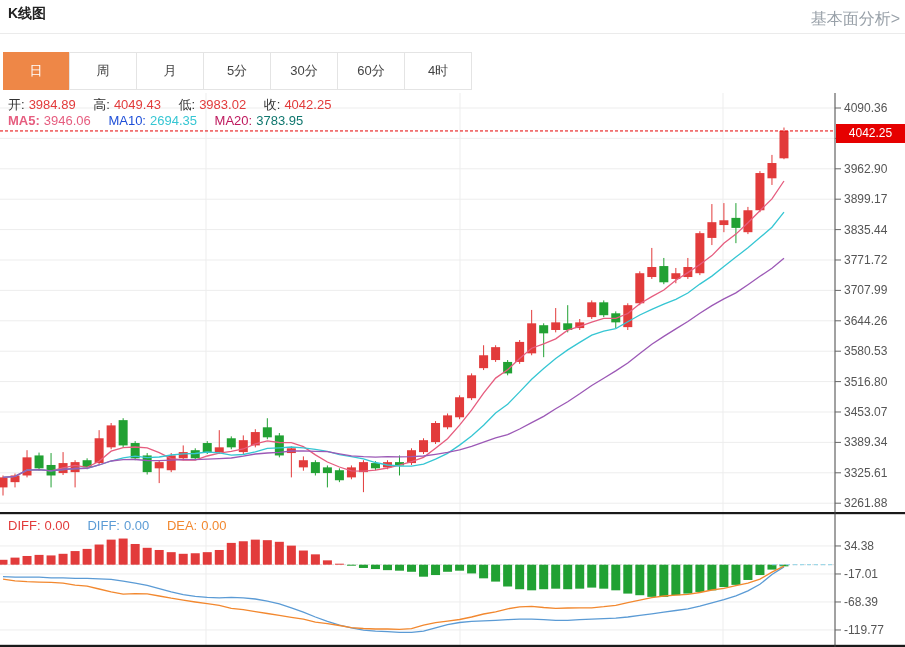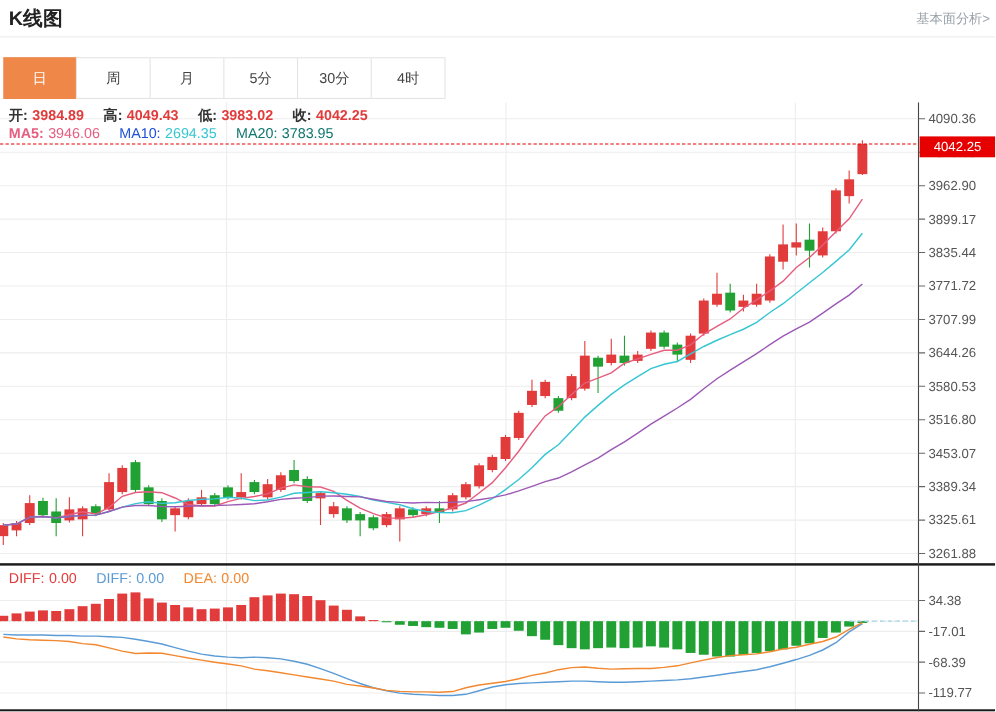--- a/index.html
+++ b/index.html
@@ -1,19 +1,19 @@
 <!DOCTYPE html>
 <html style="--accent: #ee8747;"><head>
 <meta charset="utf-8">
 <style>
   html,body{margin:0;padding:0;background:#fff;}
   body{font-family:"Liberation Sans","DejaVu Sans",sans-serif;}
   .page{position:relative;width:905px;height:647px;background:#fff;overflow:hidden;}
-  .hdr-title{position:absolute;left:8px;top:5px;font-size:18px;font-weight:bold;color:#222;}
-  .hdr-link{position:absolute;right:5px;top:9px;font-size:12px;color:#98a0a8;text-decoration:none;cursor:pointer;}
+  .hdr-title{position:absolute;left:8px;top:5px;font-size:14px;font-weight:bold;color:#222;}
+  .hdr-link{position:absolute;right:5px;top:9px;font-size:16px;color:#98a0a8;text-decoration:none;cursor:pointer;}
   .hdr-divider{position:absolute;left:0;top:33px;width:905px;height:1px;background:#ebebeb;}
   .tabs{position:absolute;left:3px;top:52px;display:flex;border:1px solid #e4e4e4;background:#fff;}
   .tab{width:66px;height:36px;line-height:36px;text-align:center;font-size:13px;color:#444;
        border-right:1px solid #e4e4e4;cursor:pointer;user-select:none;}
   .tab:last-child{border-right:none;}
   .tab.active{background:var(--accent,#ee8747);color:#fff;margin:-1px 0 -1px -1px;height:38px;line-height:38px;}
   .chart-wrap{position:absolute;left:0;top:93px;width:817px;height:554px;}
   .legend{position:absolute;left:8px;font-size:13px;white-space:nowrap;z-index:5;}
   .legend span{margin-right:4px;}
   .legend .gap{margin-right:14px;}
@@ -29,20 +29,21 @@
   <div class="hdr-title">K线图</div>
   <a class="hdr-link">基本面分析&gt;</a>
   <div class="hdr-divider"></div>
 
   <div class="tabs">
     <div class="tab active">日</div>
     <div class="tab">周</div>
     <div class="tab">月</div>
     <div class="tab">5分</div>
     <div class="tab">30分</div>
+    <div class="tab">60分</div>
     <div class="tab">4时</div>
   </div>
 
   <div class="chart-wrap">
     <svg id="chart-svg" width="905" height="554">
         <g>
           <line x1="0" y1="15" x2="835" y2="15" stroke="#ededed" stroke-width="1"></line>
           <line x1="0" y1="45.40036693704133" x2="835" y2="45.40036693704133" stroke="#ededed" stroke-width="1"></line>
           <line x1="0" y1="75.80073387408267" x2="835" y2="75.80073387408267" stroke="#ededed" stroke-width="1"></line>
           <line x1="0" y1="106.20110081112401" x2="835" y2="106.20110081112401" stroke="#ededed" stroke-width="1"></line>
@@ -311,31 +312,31 @@
           <line x1="835" y1="480.97044999999997" x2="841" y2="480.97044999999997" stroke="#666" stroke-width="1"></line>
           <text x="844" y="484.97044999999997" fill="#555555" font-size="12" text-anchor="start" font-family="&quot;Liberation Sans&quot;,&quot;DejaVu Sans&quot;,sans-serif">-17.01</text>
           <line x1="835" y1="508.97255" x2="841" y2="508.97255" stroke="#666" stroke-width="1"></line>
           <text x="844" y="512.97255" fill="#555555" font-size="12" text-anchor="start" font-family="&quot;Liberation Sans&quot;,&quot;DejaVu Sans&quot;,sans-serif">-68.39</text>
           <line x1="835" y1="536.97465" x2="841" y2="536.97465" stroke="#666" stroke-width="1"></line>
           <text x="844" y="540.97465" fill="#555555" font-size="12" text-anchor="start" font-family="&quot;Liberation Sans&quot;,&quot;DejaVu Sans&quot;,sans-serif">-119.77</text>
         </g>
       </svg>
   </div>
 
-  <div class="legend" style="top:96px;font-weight:bold;">
+  <div class="legend" style="top:96px;">
     <span class="lbl">开:</span><span class="gap" style="color:#e23b3b;">3984.89</span>
     <span class="lbl">高:</span><span class="gap" style="color:#e23b3b;">4049.43</span>
     <span class="lbl">低:</span><span class="gap" style="color:#e23b3b;">3983.02</span>
     <span class="lbl">收:</span><span style="color:#e23b3b;">4042.25</span>
   </div>
 
   <div class="legend" style="top:113px;">
     <span style="color:#e65d7f;font-weight:bold;">MA5:</span><span class="gap" style="color:#e65d7f;">3946.06</span>
     <span style="color:#1d4ed8;">MA10:</span><span class="gap" style="color:#36c6d3;">2694.35</span>
-    <span style="color:#0f766e;">MA20:</span><span style="color:#0f766e;">3783.95</span>
+    <span style="color:#be185d;">MA20:</span><span style="color:#0f766e;">3783.95</span>
   </div>
 
   <div class="legend" style="top:518px;">
     <span style="color:#e23b3b;">DIFF:</span><span class="gap" style="color:#e23b3b;">0.00</span>
     <span style="color:#5b9bd5;margin-top:28px;">DIFF:</span><span class="gap" style="color:#5b9bd5;">0.00</span>
     <span style="color:#f2882f;">DEA:</span><span style="color:#f2882f;">0.00</span>
   </div>
 
   <div class="price-tag">4042.25</div>
 </div>

